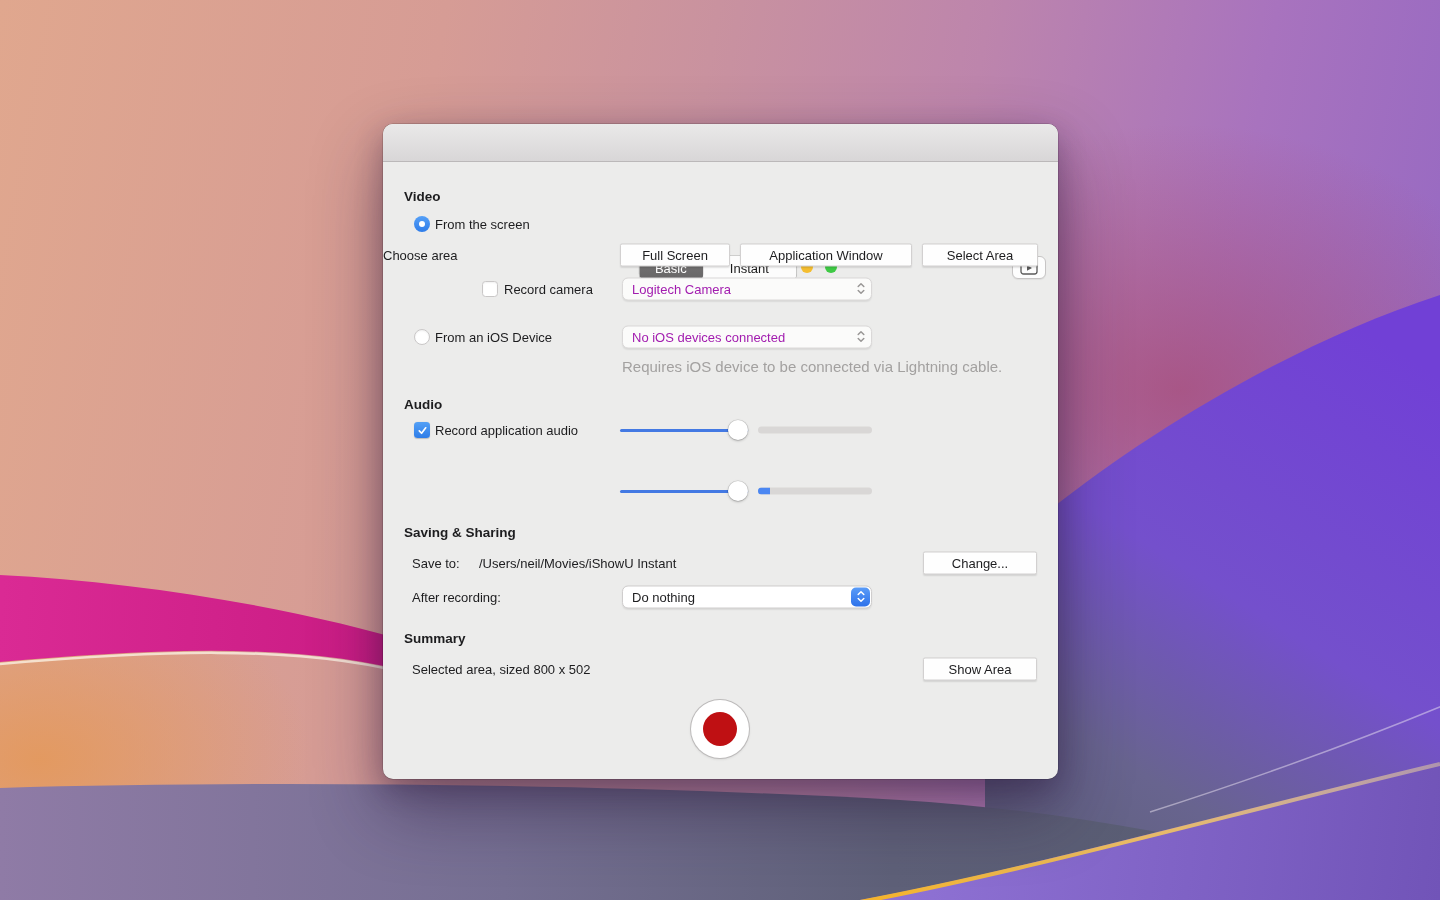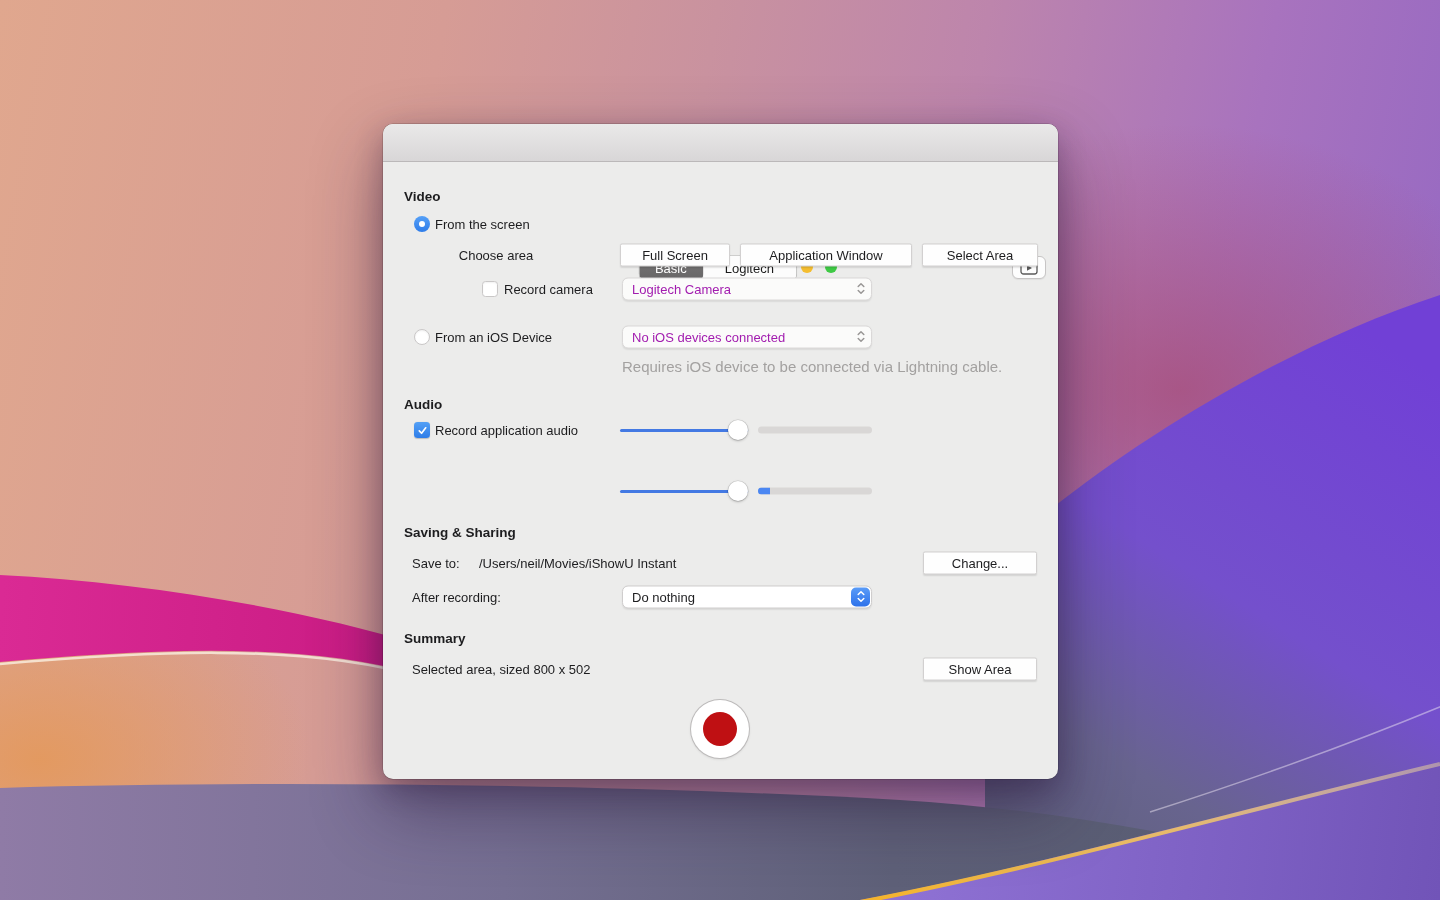--- a/index.html
+++ b/index.html
@@ -50,21 +50,21 @@
     display:flex; align-items:center; justify-content:center;
     box-shadow:0 1px 1px rgba(0,0,0,0.06);
   }
 
   
   .content { position:absolute; left:0; top:38px; right:0; bottom:0; font-size:13px; color:#1d1d1f; }
   .row { position:absolute; left:0; right:0; }
   .row > * { position:absolute; top:50%; transform:translateY(-50%); }
   .hdr { font-weight:bold; font-size:13.5px; }
 
-  .lblcol { left:0; width:226px; text-align:center; }
+  .lblcol { left:0; width:226px; text-align:left; }
   .help { color:#a3a1a0; font-size:15px; }
 
   
   .radio { width:16px; height:16px; border-radius:50%; }
   .radio.on  { background:linear-gradient(#55a0f7,#2e7ce9); display:flex; align-items:center; justify-content:center; }
   .radio.on .dot { width:6px; height:6px; border-radius:50%; background:#fff; }
   .radio.off { background:#fff; border:1px solid #c9c7c7; box-shadow:inset 0 1px 2px rgba(0,0,0,0.06); }
   .checkbox { width:16px; height:16px; border-radius:3.5px;
     background:linear-gradient(#53a0f6,#2e7de8);
     display:flex; align-items:center; justify-content:center;
@@ -155,21 +155,21 @@
 <div class="window">
 
   <div class="titlebar"></div>
   <div class="traffic">
     <div class="light red"></div>
     <div class="light yellow"></div>
     <div class="light green"></div>
   </div>
   <div class="segmented">
     <div class="seg dark">Basic</div>
-    <div class="seg light">Logitech</div>
+    <div class="seg light">Instant</div>
   </div>
   <div class="preview-btn">
     <svg width="18" height="14" viewBox="0 0 18 14">
       <rect x="1" y="1" width="16" height="12" rx="2.5" fill="none" stroke="#5a5a5a" stroke-width="1.3"></rect>
       <polygon points="7,4.2 12,7 7,9.8" fill="#5a5a5a"></polygon>
     </svg>
   </div>
 
   <div class="content">
 

